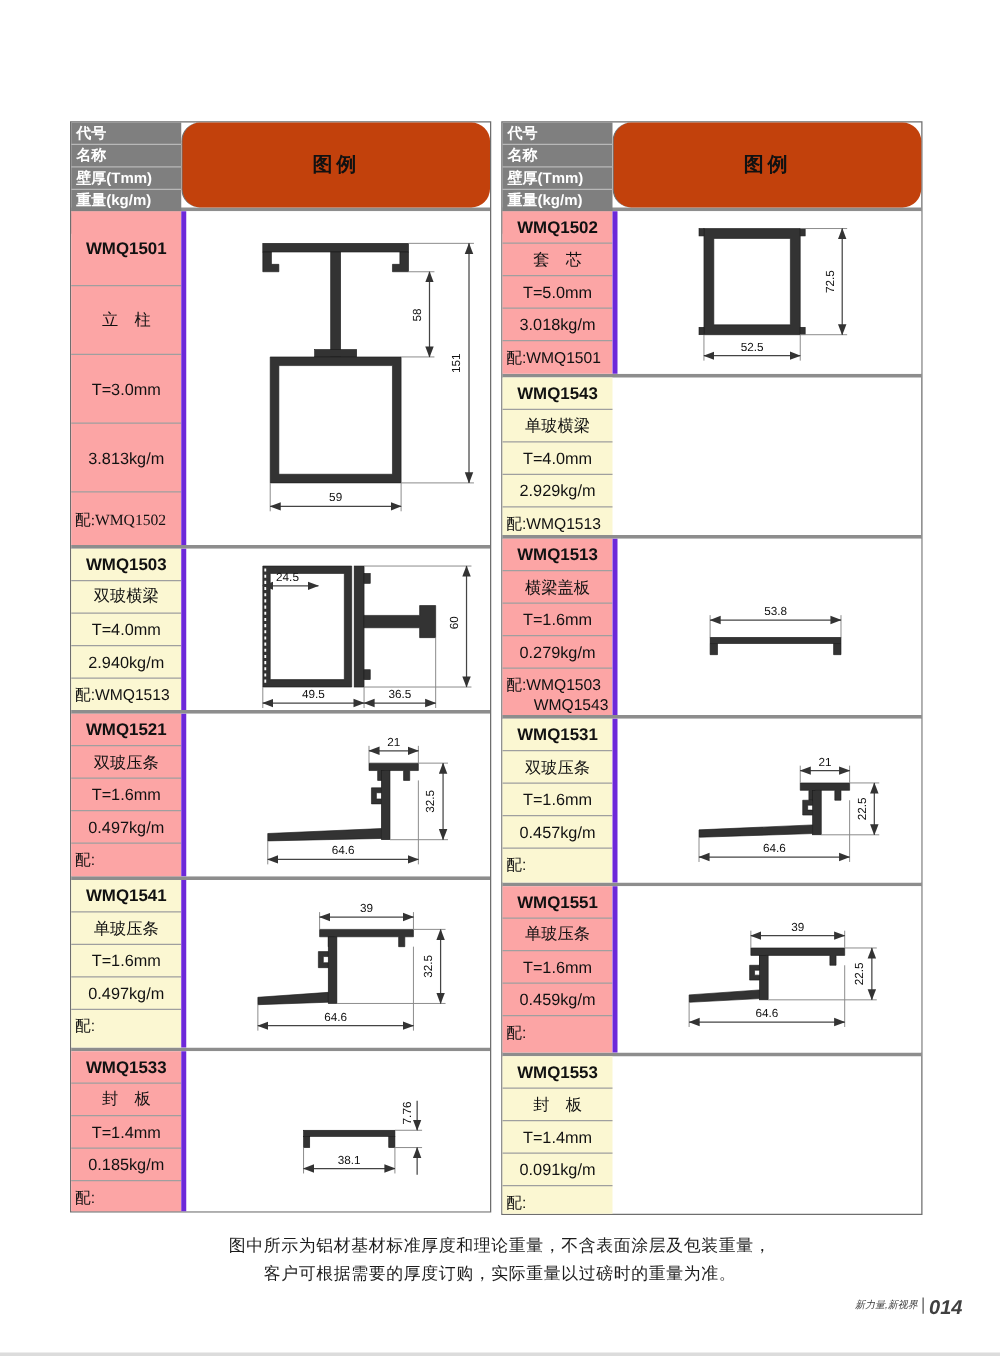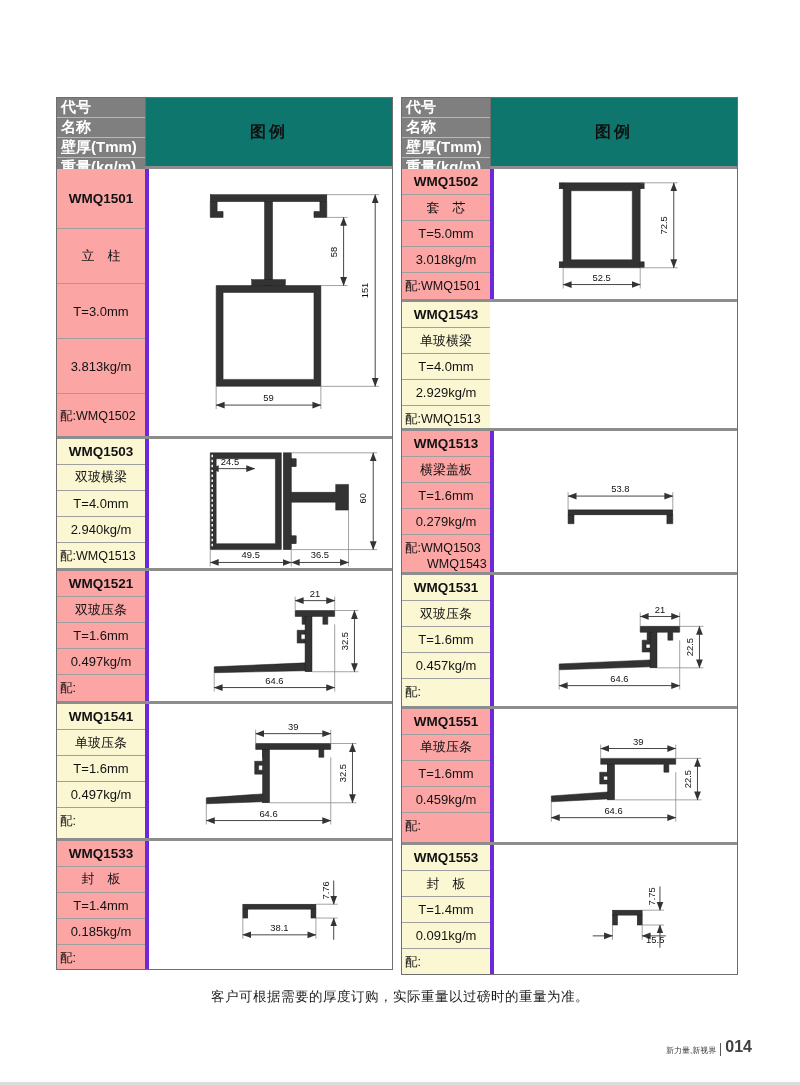--- a/index.html
+++ b/index.html
@@ -3,50 +3,50 @@
 <meta charset="utf-8">
 <style>
   html,body{margin:0;padding:0;background:#fff;}
   .page{position:relative;width:800px;height:1085px;background:#ffffff;overflow:hidden;
         font-family:"Liberation Sans","DejaVu Sans",sans-serif;color:#111;}
   .ptable{position:absolute;top:97px;width:337px;border:1px solid #6e6e6e;background:#fff;box-sizing:border-box;}
   #table-left{left:56px;}
   #table-right{left:401px;}
   .thead{display:flex;height:68px;}
   .hlabels{width:88px;display:flex;flex-direction:column;}
-  .hlabel{flex:1;background:#7f7f7f;color:#fff;font-size:15px;font-weight:bold;
+  .hlabel{flex:1;background:#7f7f7f;color:#fff;font-size:12px;font-weight:bold;
           display:flex;align-items:center;padding-left:4px;border-bottom:1px solid #b8b8b8;box-sizing:border-box;}
   .hlabel:last-child{border-bottom:none;}
-  .hlegend{flex:1;background:#0f766e;border-left:1px solid #6e6e6e;display:flex;align-items:center;
-           justify-content:center;font-size:16px;font-weight:bold;letter-spacing:3px;}
+  .hlegend{flex:1;background:#c2410c;border-left:1px solid #6e6e6e;display:flex;align-items:center;
+           justify-content:center;font-size:16px;font-weight:bold;letter-spacing:3px;border-radius:15px;}
   .block{display:flex;border-top:3px solid #8d8d8d;}
   .info{width:88px;display:flex;flex-direction:column;}
   .info.gray{background:#fca5a5;}
   .info.yellow{background:#fbf7d2;}
   .cell{height:26px;border-bottom:1px solid #9f9f9f;display:flex;align-items:center;justify-content:center;
         font-size:13px;box-sizing:border-box;flex:none;}
   .cell.code{font-weight:bold;font-size:13.5px;}
   .cell.pair{flex:1;height:auto;justify-content:flex-start;align-items:flex-start;
              padding:5px 1px 0 3px;font-size:12.5px;border-bottom:none;}
   .b1 .cell{height:55px;}
   .b1 .cell.code{height:60px;}
-  .b1 .cell.pair{height:auto;padding-top:14px;}
+  .b1 .cell.pair{height:auto;padding-top:14px;font-family:Liberation Serif, serif;}
   .pair2{display:block;line-height:16px;}
   .pair2 .ind{display:block;padding-left:22px;}
   .diagram{flex:1;border-left:4px solid #6d28d9;background:#fff;}
   .diagram svg{display:block;width:100%;height:100%;}
   .pf{fill:#333;fill-rule:evenodd;stroke:#1a1a1a;stroke-width:0.5;}
   .ex{stroke:#8a8a8a;stroke-width:0.8;}
   .dl{stroke:#444;stroke-width:1;fill:none;marker-start:url(#arrow);marker-end:url(#arrow);}
   .da{stroke:#444;stroke-width:1;fill:none;marker-end:url(#arrow);}
   .dt{font-family:"Liberation Sans","DejaVu Sans",sans-serif;font-size:9.5px;fill:#111;}
   .sr{stroke:#fff;stroke-width:1.5;stroke-dasharray:2.5,2.5;fill:none;}
   .notes{position:absolute;left:0;top:986px;width:800px;text-align:center;font-size:13.5px;
          line-height:22px;color:#1c1c1c;letter-spacing:0.5px;}
-  .pagefoot{position:absolute;top:1038px;right:48px;display:flex;align-items:flex-end;}
+  .pagefoot{position:absolute;top:1038px;right:30px;display:flex;align-items:flex-start;font-style:italic;}
   .brand{font-size:8px;color:#3a3a3a;}
   .footdiv{width:1px;height:13px;background:#555;margin:0 4px;}
   .pagenum{font-size:16px;font-weight:bold;color:#404040;}
   .bottomline{position:absolute;left:0;bottom:0;width:800px;height:3px;background:#dcdcdc;}
 </style>
 </head>
 <body>
 
 <div class="page">
 
@@ -391,45 +391,25 @@
   </div>
 
   <div class="block">
     <div class="info yellow">
       <div class="cell code">WMQ1553</div>
       <div class="cell">封　板</div>
       <div class="cell">T=1.4mm</div>
       <div class="cell">0.091kg/m</div>
       <div class="cell pair">配:</div>
     </div>
-    <div class="diagram">
-      <svg viewBox="0 0 246 130">
-        <g>
-          <rect class="pf" x="120" y="66" width="30" height="5"></rect>
-          <rect class="pf" x="120" y="71" width="5" height="10"></rect>
-          <rect class="pf" x="145" y="71" width="5" height="10"></rect>
-        </g>
-        <g>
-          <line class="ex" x1="150" y1="66" x2="172" y2="66"></line>
-          <line class="ex" x1="150" y1="81" x2="172" y2="81"></line>
-          <line class="da" x1="168" y1="42" x2="168" y2="66"></line>
-          <line class="da" x1="168" y1="104" x2="168" y2="81"></line>
-          <text class="dt" transform="rotate(-90 163 52)" x="163" y="52" text-anchor="middle">7.75</text>
-          <line class="ex" x1="120" y1="81" x2="120" y2="96"></line>
-          <line class="ex" x1="150" y1="81" x2="150" y2="96"></line>
-          <line class="da" x1="100" y1="92" x2="120" y2="92"></line>
-          <line class="da" x1="174" y1="92" x2="150" y2="92"></line>
-          <text class="dt" x="154" y="99" text-anchor="start">15.5</text>
-        </g>
-      </svg>
-    </div>
   </div>
 </div>
 
 <div class="notes">
+  <div>图中所示为铝材基材标准厚度和理论重量，不含表面涂层及包装重量，</div>
   <div>客户可根据需要的厚度订购，实际重量以过磅时的重量为准。</div>
 </div>
 
 <div class="pagefoot">
   <span class="brand">新力量,新视界</span>
   <span class="footdiv"></span>
   <span class="pagenum">014</span>
 </div>
 
 <div class="bottomline"></div>

